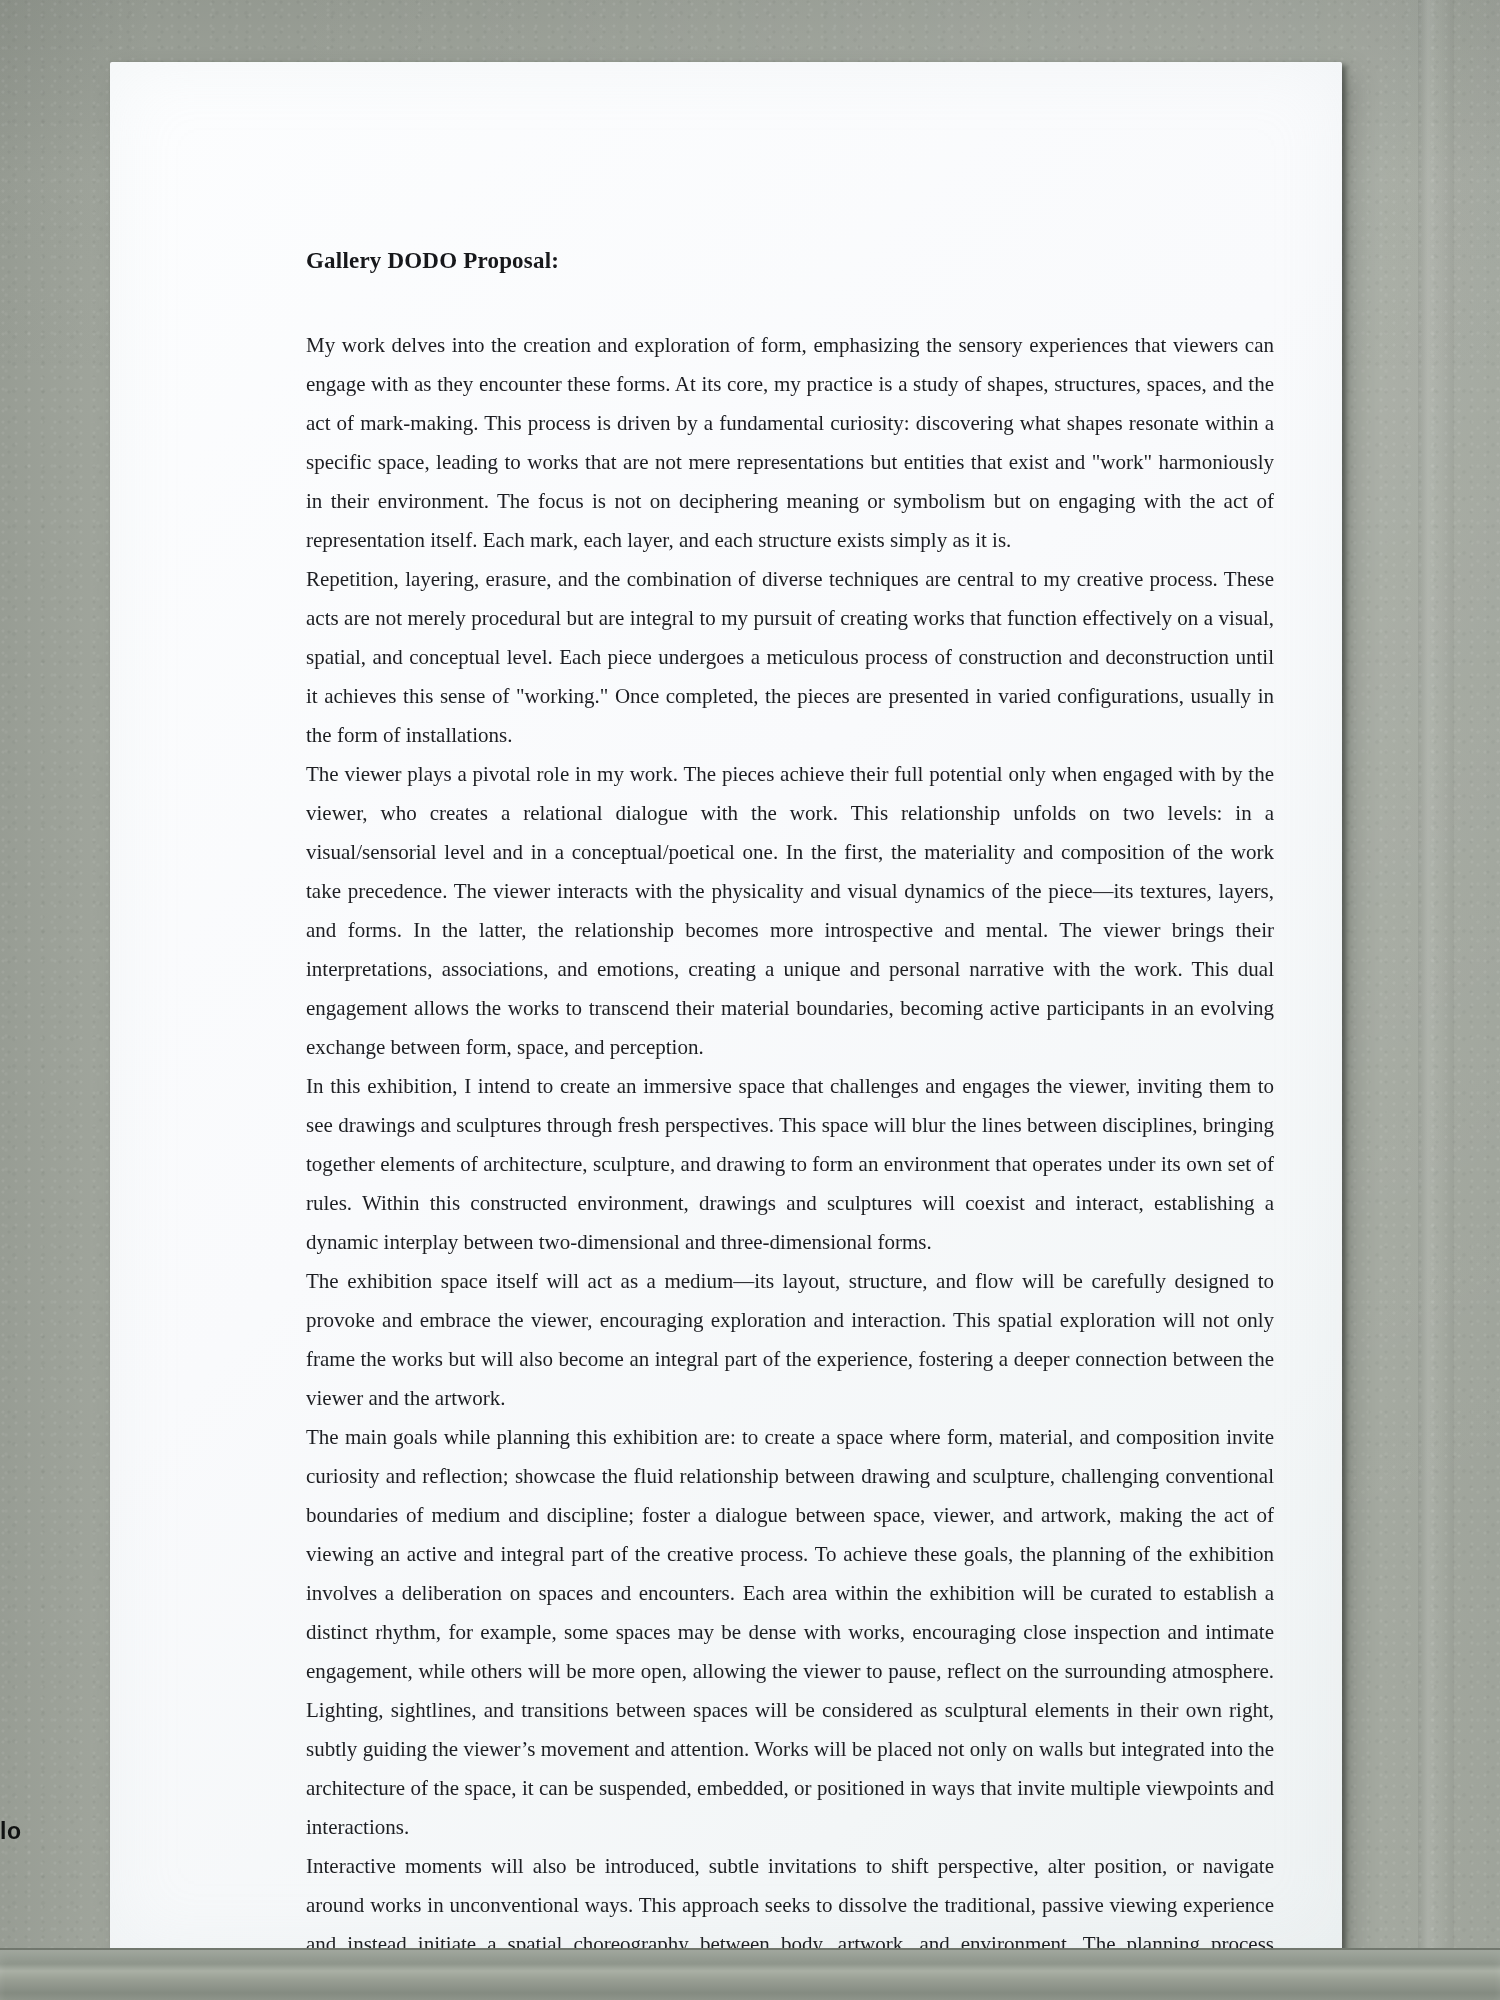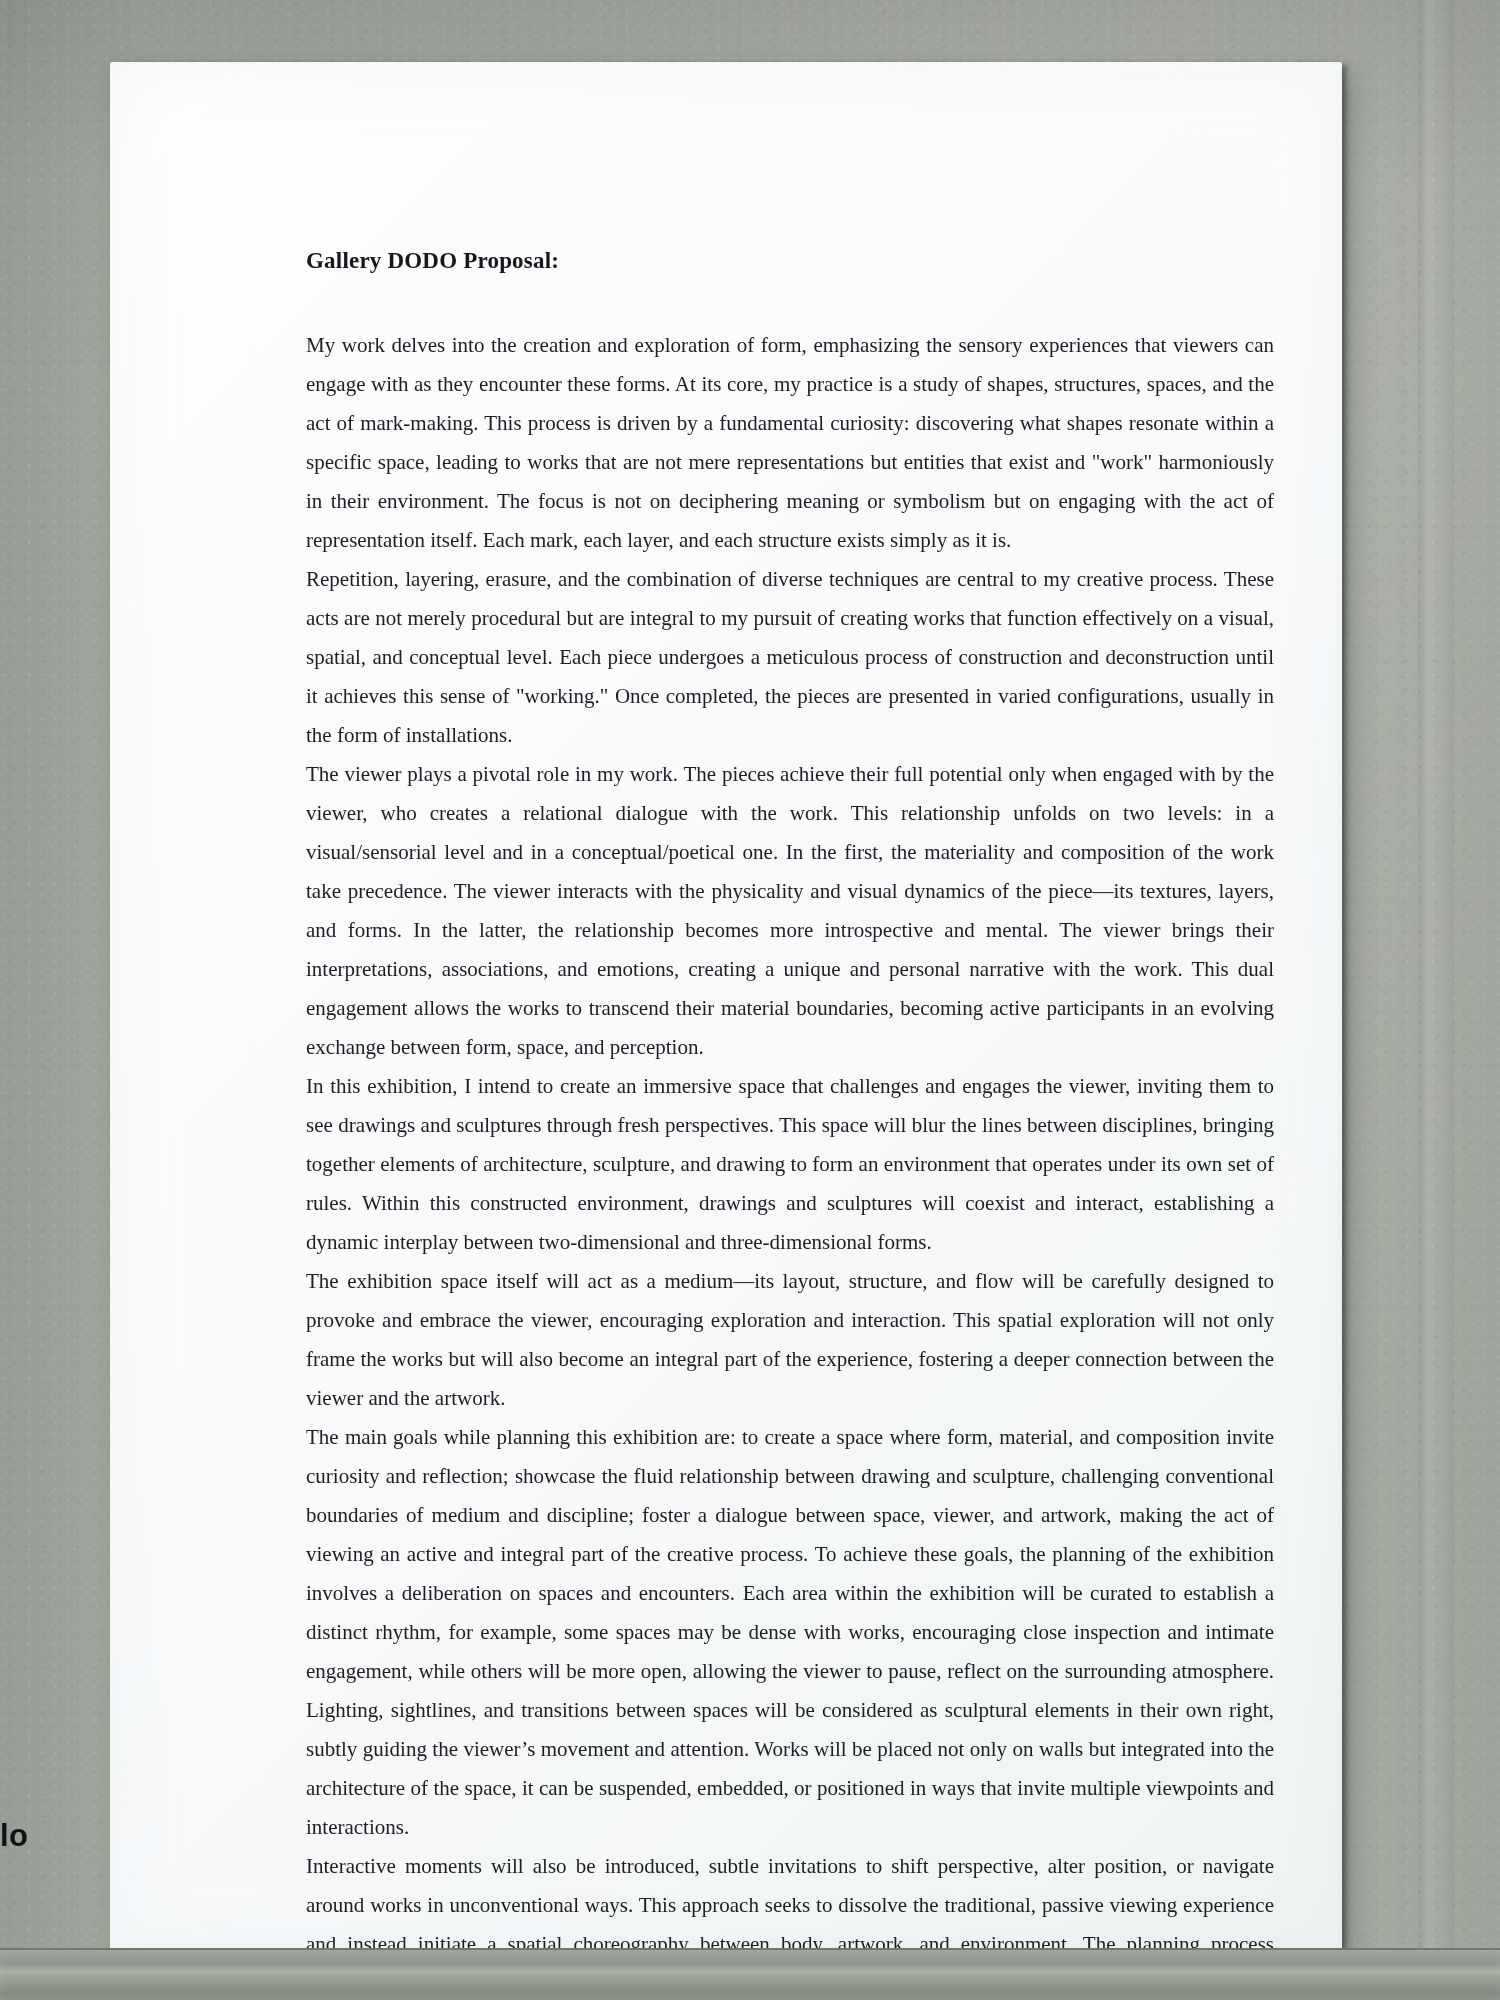--- a/index.html
+++ b/index.html
@@ -58,21 +58,21 @@
       #848b81 86%, #8e948a 100%);
     border-top: 2px solid rgba(62,68,60,0.35);
     box-shadow: inset 0 6px 8px rgba(255,255,255,0.10);
   }
 
   
   .wall-label {
     position: absolute; left: 0; top: 1820px;
     font-family: "Liberation Sans", "DejaVu Sans", sans-serif;
     font-weight: bold;
-    font-size: 31px; line-height: 1;
+    font-size: 23px; line-height: 1;
     color: #101212;
     letter-spacing: 0.5px;
   }
 
   
   .paper {
     position: absolute;
     left: 70px; top: 62px;
     width: 1232px; height: 1890px;
     background: linear-gradient(135deg,

